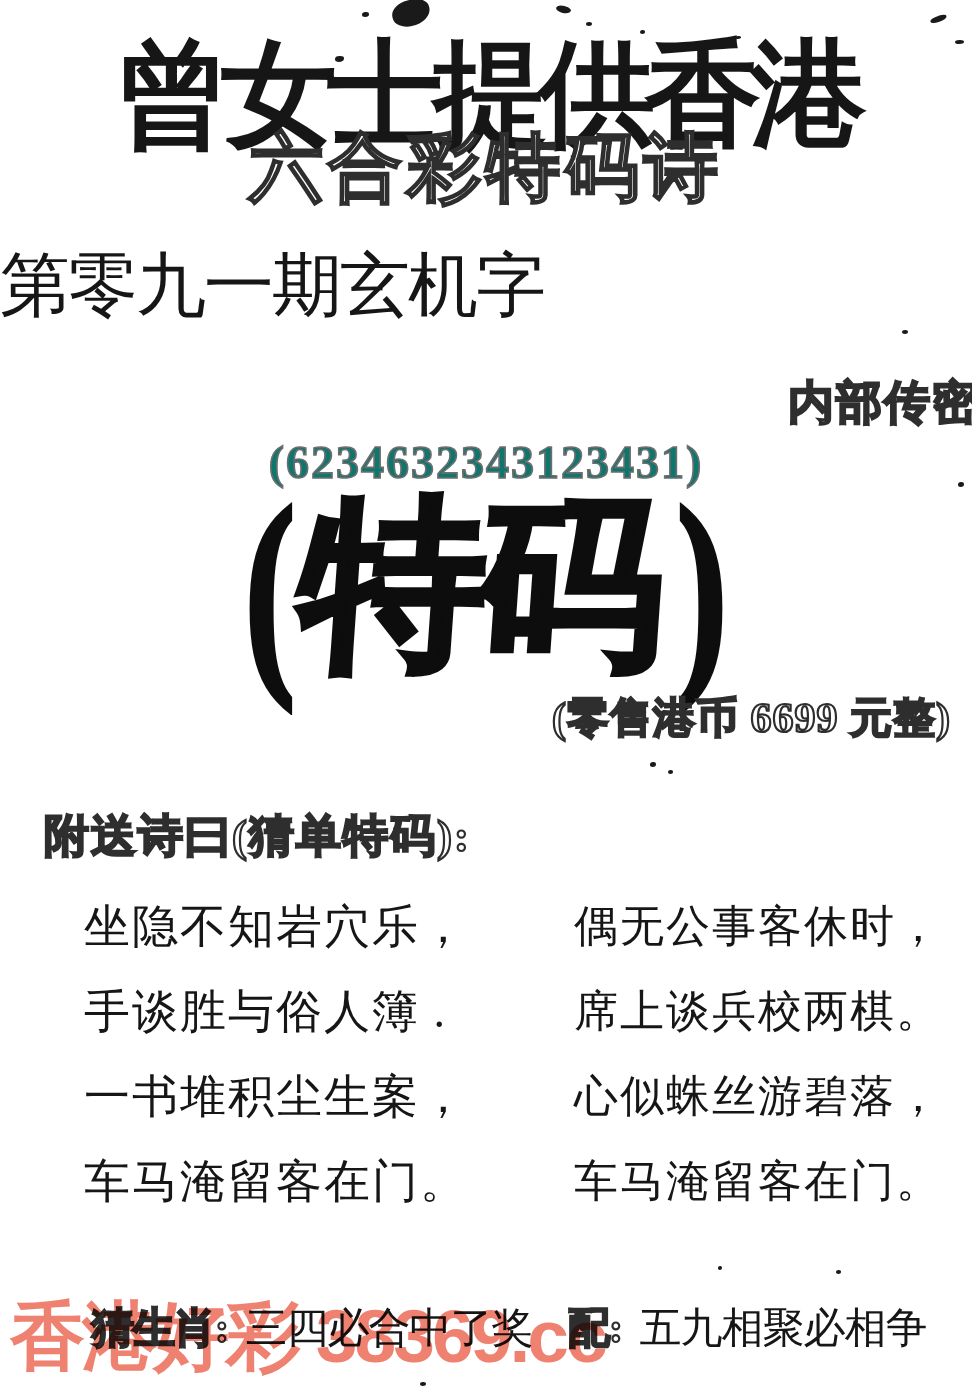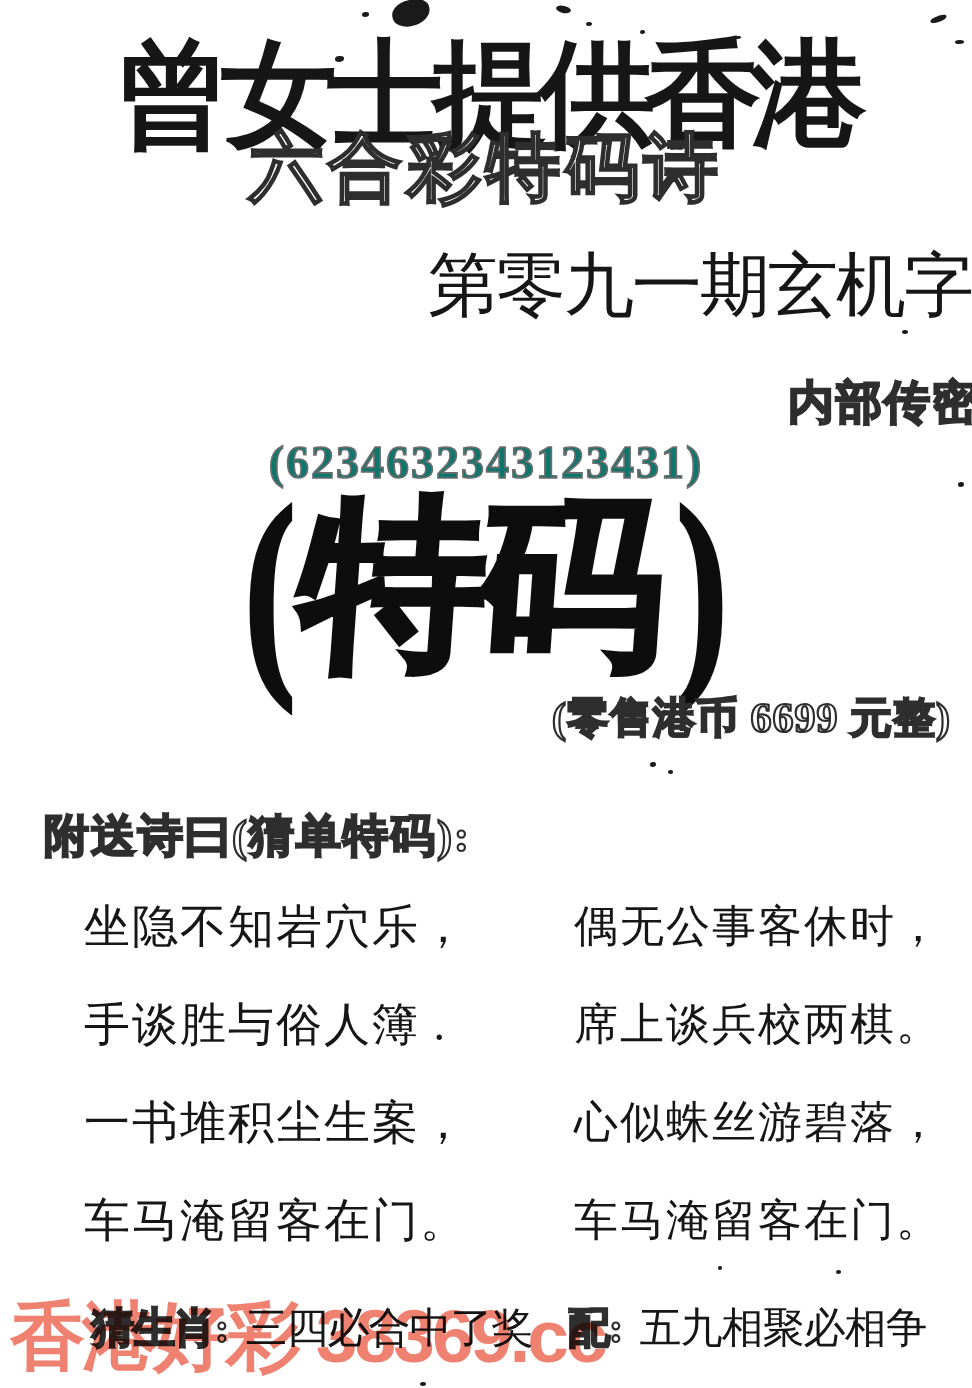--- a/index.html
+++ b/index.html
@@ -32,21 +32,21 @@
   }
   .title2{
     position:absolute;top:126px;left:0;width:100%;
     text-align:center;
     font-size:74px;line-height:1.15;
     letter-spacing:5px;
     white-space:nowrap;
   }
   .title3{
     position:absolute;top:244px;left:0;width:100%;
-    text-align:right;
+    text-align:left;
     font-size:70px;line-height:1.2;
     letter-spacing:-2px;
     white-space:nowrap;
   }
   .notices{
     position:absolute;top:372px;left:0;width:100%;
     display:flex;justify-content:flex-end;
     font-size:46px;letter-spacing:2px;
     white-space:nowrap;
     padding-left:8px;
@@ -85,21 +85,21 @@
     font-size:42px;letter-spacing:1px;
     white-space:nowrap;
   }
   .poem-header{
     position:absolute;top:806px;left:44px;
     font-size:45px;letter-spacing:2px;
     white-space:nowrap;
   }
   .poem-col{
     position:absolute;top:898px;
-    display:flex;flex-direction:column;row-gap:40px;justify-content:flex-end;
+    display:flex;flex-direction:column;row-gap:27px;justify-content:flex-end;
   }
   .poem-col .poem-line{
     font-size:46px;line-height:58px;
     letter-spacing:2px;
     white-space:nowrap;
   }
   .poem-col.left{left:84px;}
   .poem-col.right{left:574px;}
   .poem-col.right .poem-line{font-size:44px;}
   .footer-line{

